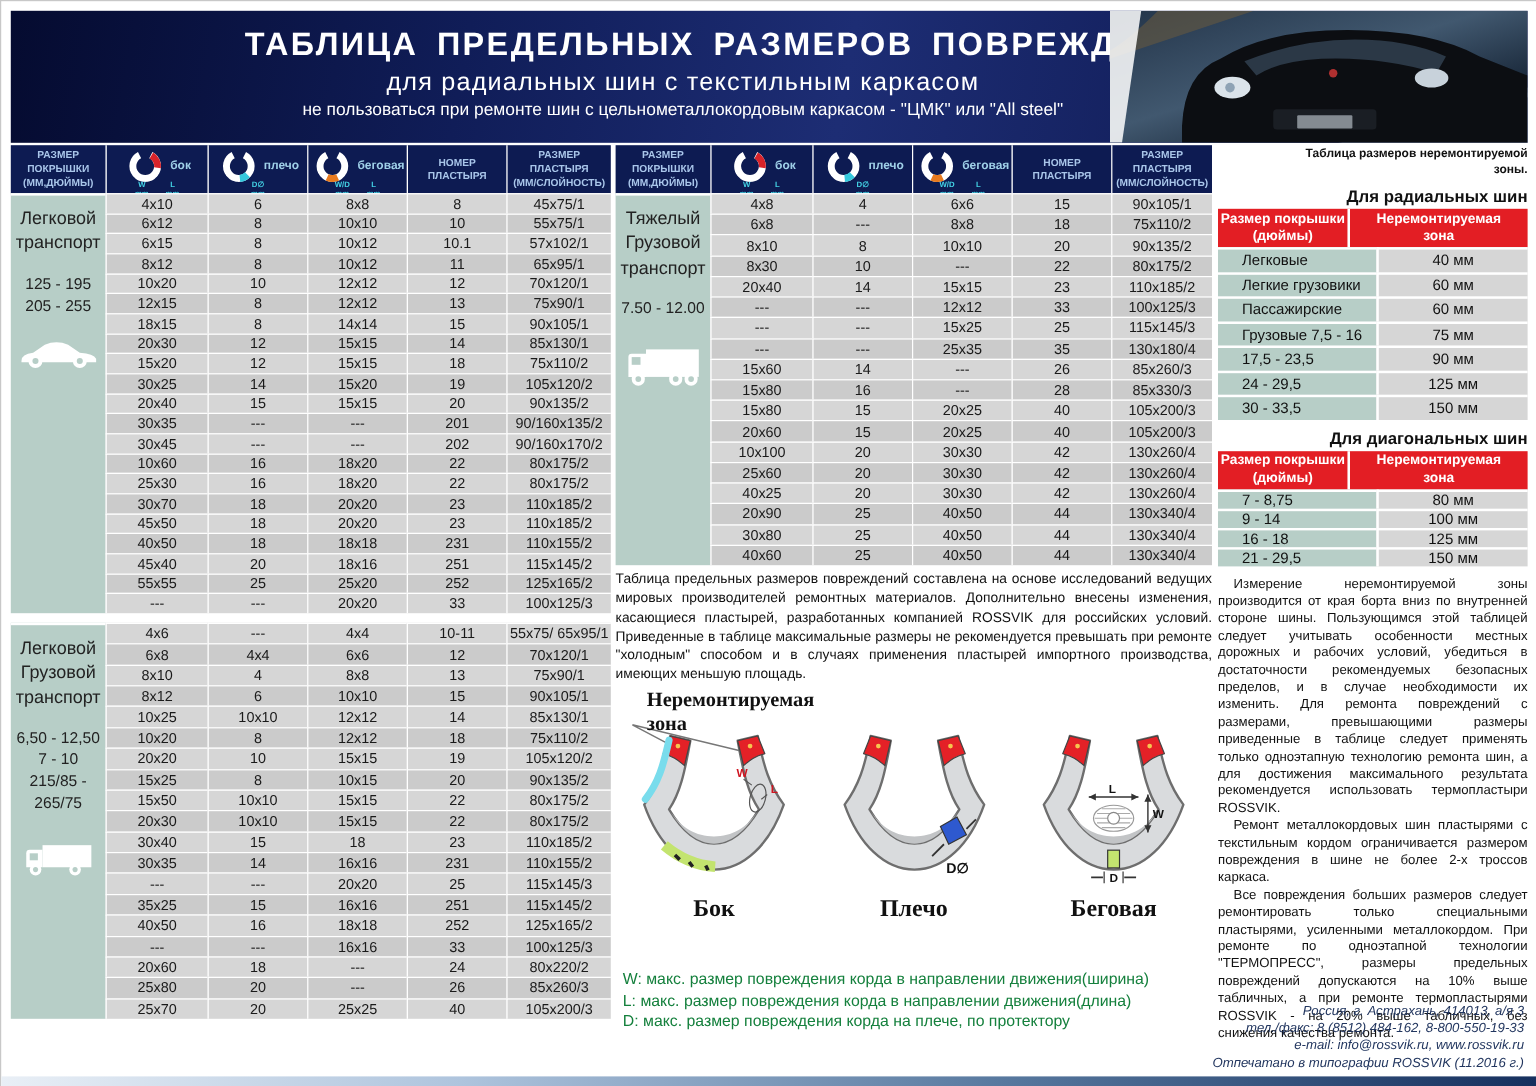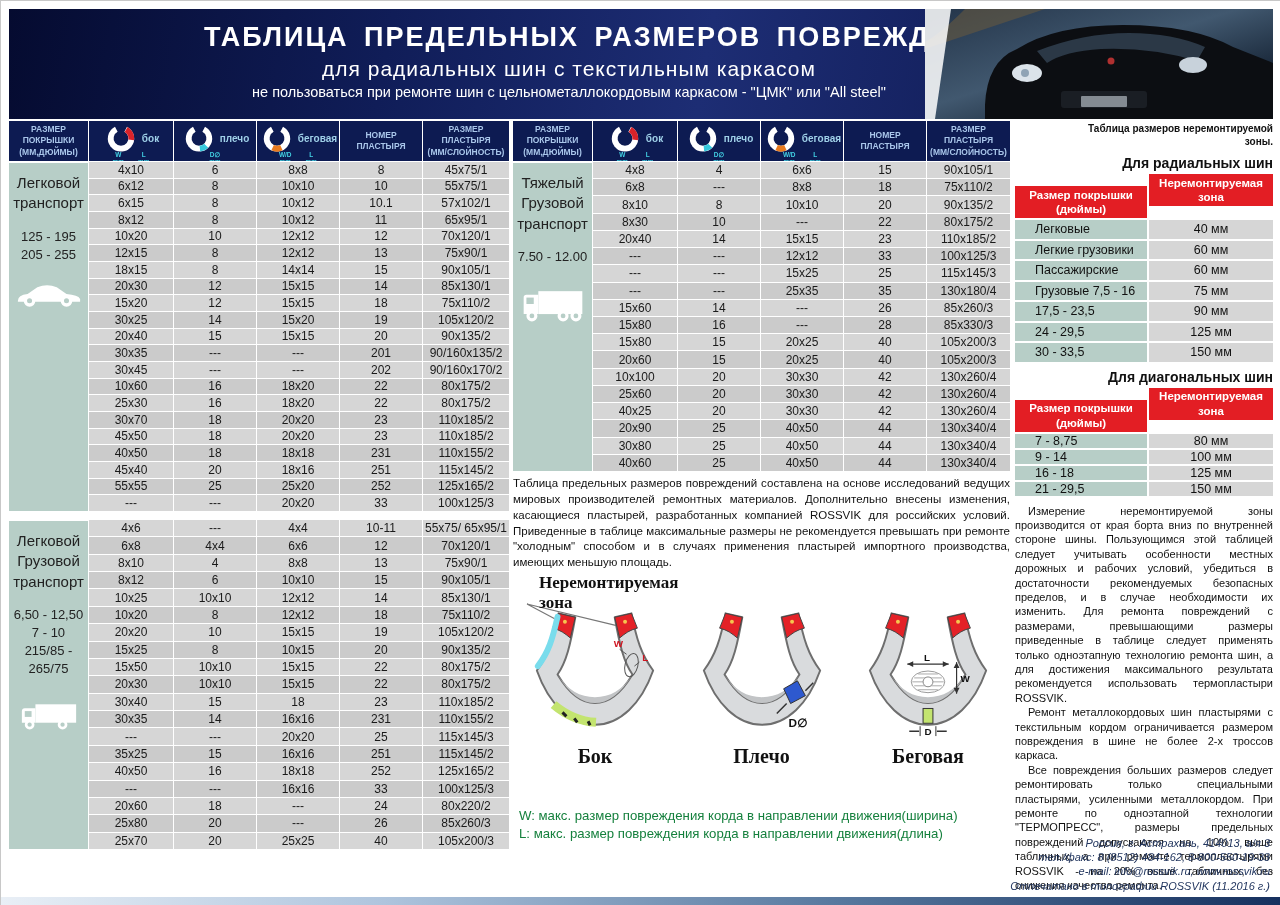--- a/index.html
+++ b/index.html
@@ -66,21 +66,21 @@
 
   
   .right-col{position:absolute;left:1014px;top:122px;width:258px;}
   .rp-title{font-size:10px;font-weight:bold;color:#111;text-align:right;white-space:pre-line;line-height:1.25;}
   .rp-sub{font-size:14px;font-weight:bold;color:#111;text-align:right;margin:7px 0 3px;}
   .rp-head{display:flex;}
   .rp-th{background:#e31e24;color:#fff;font-weight:bold;font-size:11.5px;line-height:1.25;height:32px;
          display:flex;align-items:center;justify-content:center;text-align:center;white-space:pre-line;
          border-left:2px solid #fff;box-sizing:border-box;}
   .rp-head .rp-th:first-child{border-left:none;}
-  .rpw0{width:132px;margin-top:12px;}.rpw1{flex:1;}
+  .rpw0{width:108px;}.rpw1{flex:1;}
   .rp-rows{display:grid;grid-template-columns:132px 1fr;}
   .rp-rows .cell{display:flex;align-items:center;font-size:12.5px;color:#111;
                  border-top:2px solid #fff;border-left:2px solid #fff;box-sizing:border-box;}
   .rp-rows .c0{background:#b7cec7;padding-left:20px;border-left:none;}
   .rp-rows .c1{background:#d6d6d6;justify-content:center;}
   .radial .cell{height:20.5px;}
   .diagonal .cell{height:16px;}
   .rp-text{margin-top:8px;}
   .rp-text .cell{display:block;font-size:11px;line-height:1.31;text-align:justify;color:#111;text-indent:13px;}
 
@@ -656,20 +656,21 @@
             <text x="71.5" y="134" font-size="10" font-weight="bold" fill="#111">D</text>
           </svg>
           <div class="dia-cap">Беговая</div>
         </div>
       </div>
     </div>
 
     <div class="legend">
         <div class="cell  row-odd">W: макс. размер повреждения корда в направлении движения(ширина)</div>
         <div class="cell  row-even">L: макс. размер повреждения корда в направлении движения(длина)</div>
+        <div class="cell  row-odd">D: макс. размер повреждения корда на плече, по протектору</div>
       </div>
   </div>
 
   <div class="right-col">
     <div class="rp-title">Таблица размеров неремонтируемой
 зоны.</div>
 
     <div class="rp-sub">Для радиальных шин</div>
     <div>
       <div class="rp-head">

